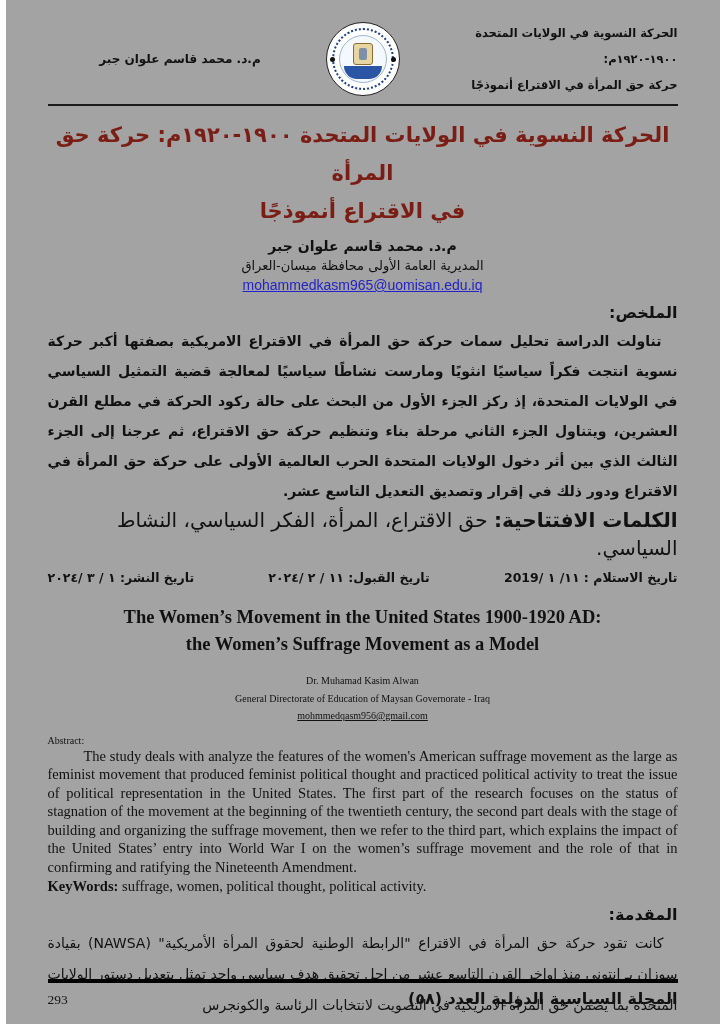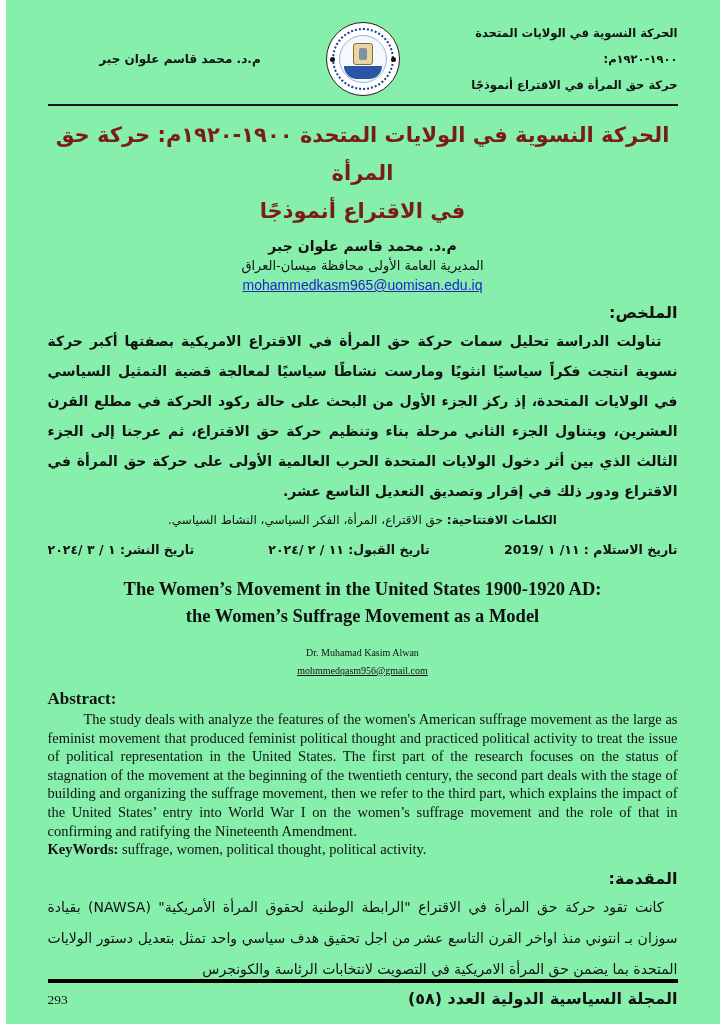--- a/index.html
+++ b/index.html
@@ -1,21 +1,21 @@
 <!DOCTYPE html>
 <html><head>
 <meta charset="utf-8">
 <style>
   * { box-sizing: border-box; }
   html, body { margin: 0; padding: 0; background: #ffffff; }
   .page {
     position: relative;
     width: 714px; height: 1024px;
     margin: 0 auto;
-    background: #86efac;
+    background: #a3a3a3;
     color: #111;
     overflow: hidden;
     font-family: "DejaVu Sans", sans-serif;
   }
   .content { padding: 20px 42px 0 42px; }
 
   
   .hdr {
     display: flex; align-items: center; justify-content: space-between;
     direction: rtl;
@@ -62,33 +62,33 @@
   .affil    { direction: rtl; text-align: center; font-size: 13px; margin-top: 4px; }
   .email-ar { text-align: center; margin-top: 4px;
               font-family: "Liberation Sans", sans-serif; font-size: 14px; }
   .email-ar a { text-decoration: underline; cursor: pointer; }
 
   
   .ar-h { direction: rtl; text-align: right; font-weight: bold;
           font-size: 16px; margin-top: 10px; }
   .ar-p { direction: rtl; text-align: justify; font-size: 14px;
           line-height: 30px; margin-top: 4px; text-indent: 16px; font-weight: bold; }
-  .ar-kw { direction: rtl; text-align: center; font-size: 12px; line-height: 28px; }
+  .ar-kw { direction: rtl; text-align: right; font-size: 20px; line-height: 28px; }
   .ar-kw b { font-weight: bold; }
   .dates { direction: rtl; display: flex; justify-content: space-between;
            font-weight: bold; font-size: 12.5px; margin-top: 8px; }
 
   
   .en { font-family: "Liberation Serif", serif; }
   .en-title { text-align: center; font-weight: bold; font-size: 18.5px;
               line-height: 27px; margin-top: 19px; }
   .en-author { text-align: center; font-size: 10px; line-height: 17.5px;
                margin-top: 14px; }
   .en-author a { color: #111; text-decoration: underline; cursor: pointer; }
-  .en-abs-label { font-weight: bold; font-size: 17px; margin-top: 10px; }
+  .en-abs-label { font-weight: normal; font-size: 10px; margin-top: 10px; }
   .en-p { text-align: justify; font-size: 14.5px; line-height: 18.6px;
           text-indent: 36px; margin-top: 1px; }
   .en-kw { font-size: 14.5px; line-height: 18.6px; }
   .en-kw b { font-weight: bold; }
 
   
   .intro-h { direction: rtl; text-align: right; font-weight: bold;
              font-size: 16px; margin-top: 10px; }
   .intro-p { direction: rtl; text-align: justify; font-size: 14px;
              line-height: 31px; margin-top: 4px; text-indent: 14px; }
@@ -150,20 +150,21 @@
       <span>تاريخ النشر: ١ / ٣ /٢٠٢٤</span>
     </div>
 
     <div class="en">
       <div class="en-title">
         <div>The Women’s Movement in the United States 1900-1920 AD:</div>
         <div>the Women’s Suffrage Movement as a Model</div>
       </div>
       <div class="en-author">
         <div>Dr. Muhamad Kasim Alwan</div>
+        <div>General Directorate of Education of Maysan Governorate - Iraq</div>
         <div><a>mohmmedqasm956@gmail.com</a></div>
       </div>
       <div class="en-abs-label">Abstract:</div>
       <div class="en-p">The study deals with analyze the features of the women's American suffrage movement as the large as feminist movement that produced feminist political thought and practiced political activity to treat the issue of political representation in the United States. The first part of the research focuses on the status of stagnation of the movement at the beginning of the twentieth century, the second part deals with the stage of building and organizing the suffrage movement, then we refer to the third part, which explains the impact of the United States’ entry into World War I on the women’s suffrage movement and the role of that in confirming and ratifying the Nineteenth Amendment.</div>
       <div class="en-kw">
         <b>KeyWords:</b><span> suffrage, women, political thought, political activity.</span>
       </div>
     </div>
 
     <div class="intro-h">المقدمة:</div>

